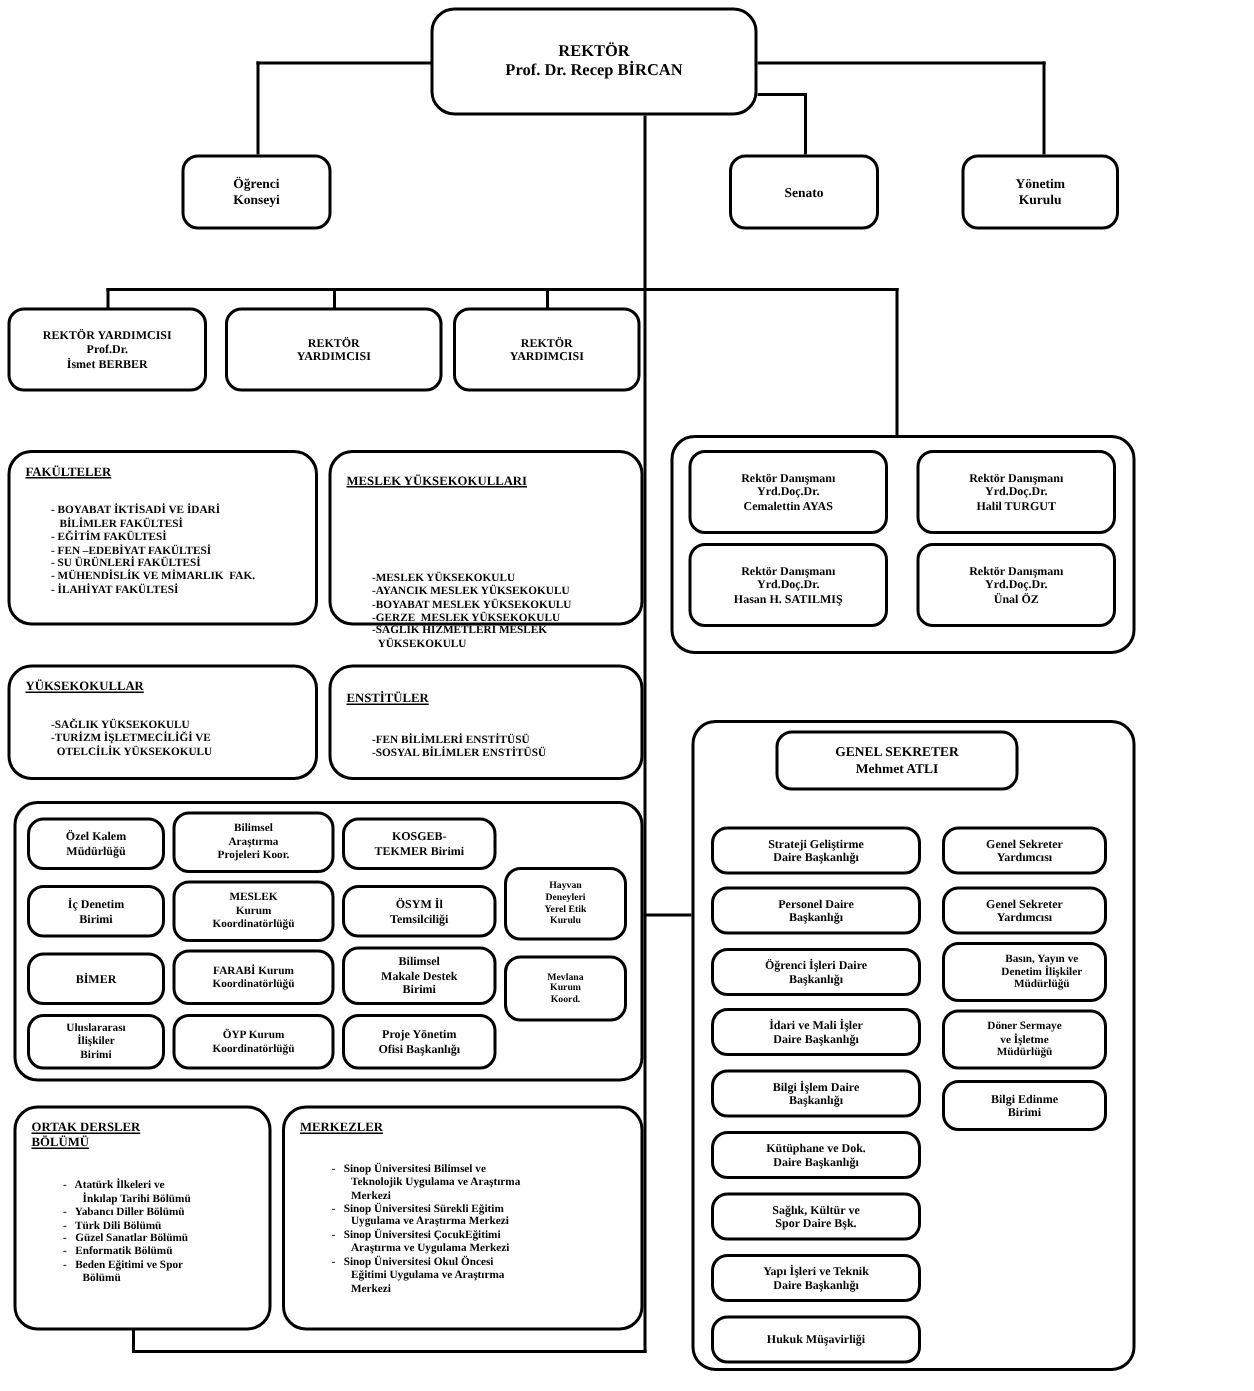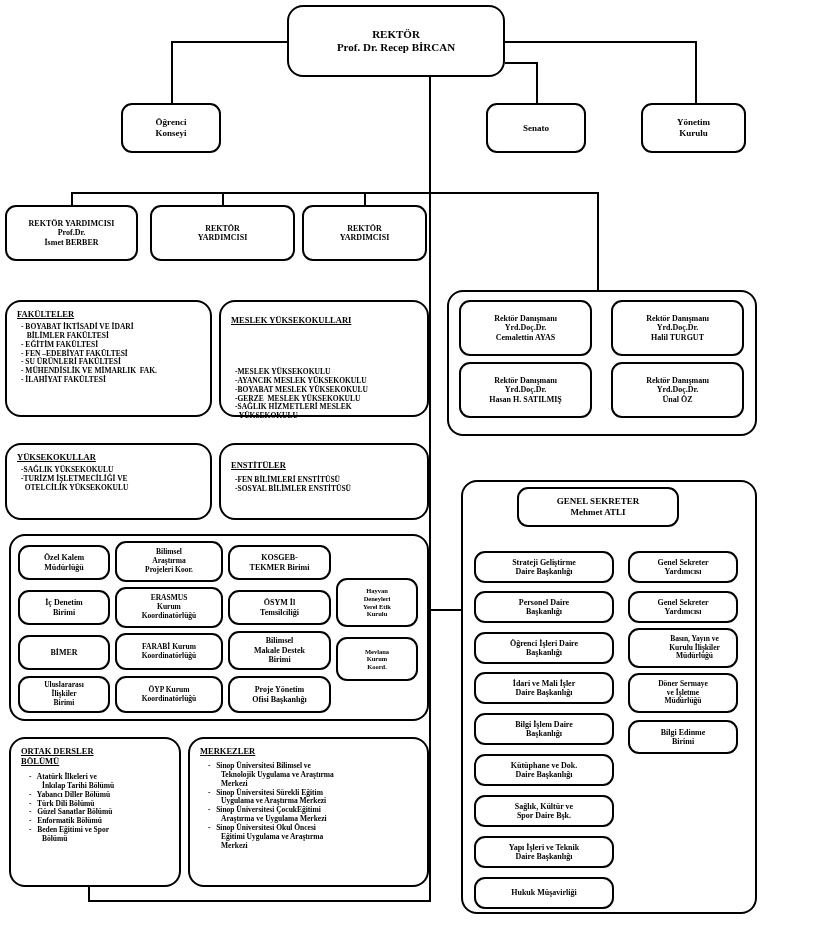--- a/index.html
+++ b/index.html
@@ -22,21 +22,21 @@
   .ln.v{width:2.2px;}
 
   .t9{font-size:9px;}
   .t85{font-size:8.5px;}
   .t8{font-size:8px;}
   .t75{font-size:7.5px;}
   .t65{font-size:6.5px;}
   .t11{font-size:11px;}
 
   .hdr{text-decoration:underline;font-weight:bold;display:block;}
-  .lst{margin:4px;padding:0;list-style:none;}
+  .lst{margin:17px;padding:0;list-style:none;}
   .lst li{display:block;white-space:pre-wrap;}
   .dashlist li{padding-left:13px;text-indent:-13px;}
   .dashlist li::before{content:"-   ";}
   .nm{display:block;}
 </style>
 </head>
 <body>
 
 <div id="chart">
 
@@ -179,21 +179,21 @@
     <span class="nm">İlişkiler</span>
     <span class="nm">Birimi</span>
   </div>
 
   <div class="box t75" style="left:115px;top:541px;width:108px;height:41px;">
     <span class="nm">Bilimsel</span>
     <span class="nm">Araştırma</span>
     <span class="nm">Projeleri Koor.</span>
   </div>
   <div class="box t75" style="left:115px;top:587px;width:108px;height:41px;">
-    <span class="nm">ERASMUS</span>
+    <span class="nm">MESLEK</span>
     <span class="nm">Kurum</span>
     <span class="nm">Koordinatörlüğü</span>
   </div>
   <div class="box t75" style="left:115px;top:633px;width:108px;height:37px;">
     <span class="nm">FARABİ Kurum</span>
     <span class="nm">Koordinatörlüğü</span>
   </div>
   <div class="box t75" style="left:115px;top:676px;width:108px;height:37px;">
     <span class="nm">ÖYP Kurum</span>
     <span class="nm">Koordinatörlüğü</span>
@@ -328,21 +328,21 @@
   <div class="box t8" style="left:628px;top:551px;width:110px;height:32px;">
     <span class="nm">Genel Sekreter</span>
     <span class="nm">Yardımcısı</span>
   </div>
   <div class="box t8" style="left:628px;top:591px;width:110px;height:32px;">
     <span class="nm">Genel Sekreter</span>
     <span class="nm">Yardımcısı</span>
   </div>
   <div class="box t75" style="left:628px;top:628px;width:110px;height:40px;padding-left:23px;">
     <span class="nm">Basın, Yayın ve</span>
-    <span class="nm">Kurulu İlişkiler</span>
+    <span class="nm">Denetim İlişkiler</span>
     <span class="nm">Müdürlüğü</span>
   </div>
   <div class="box t75" style="left:628px;top:673px;width:110px;height:40px;">
     <span class="nm">Döner Sermaye</span>
     <span class="nm">ve İşletme</span>
     <span class="nm">Müdürlüğü</span>
   </div>
   <div class="box t8" style="left:628px;top:720px;width:110px;height:34px;">
     <span class="nm">Bilgi Edinme</span>
     <span class="nm">Birimi</span>

